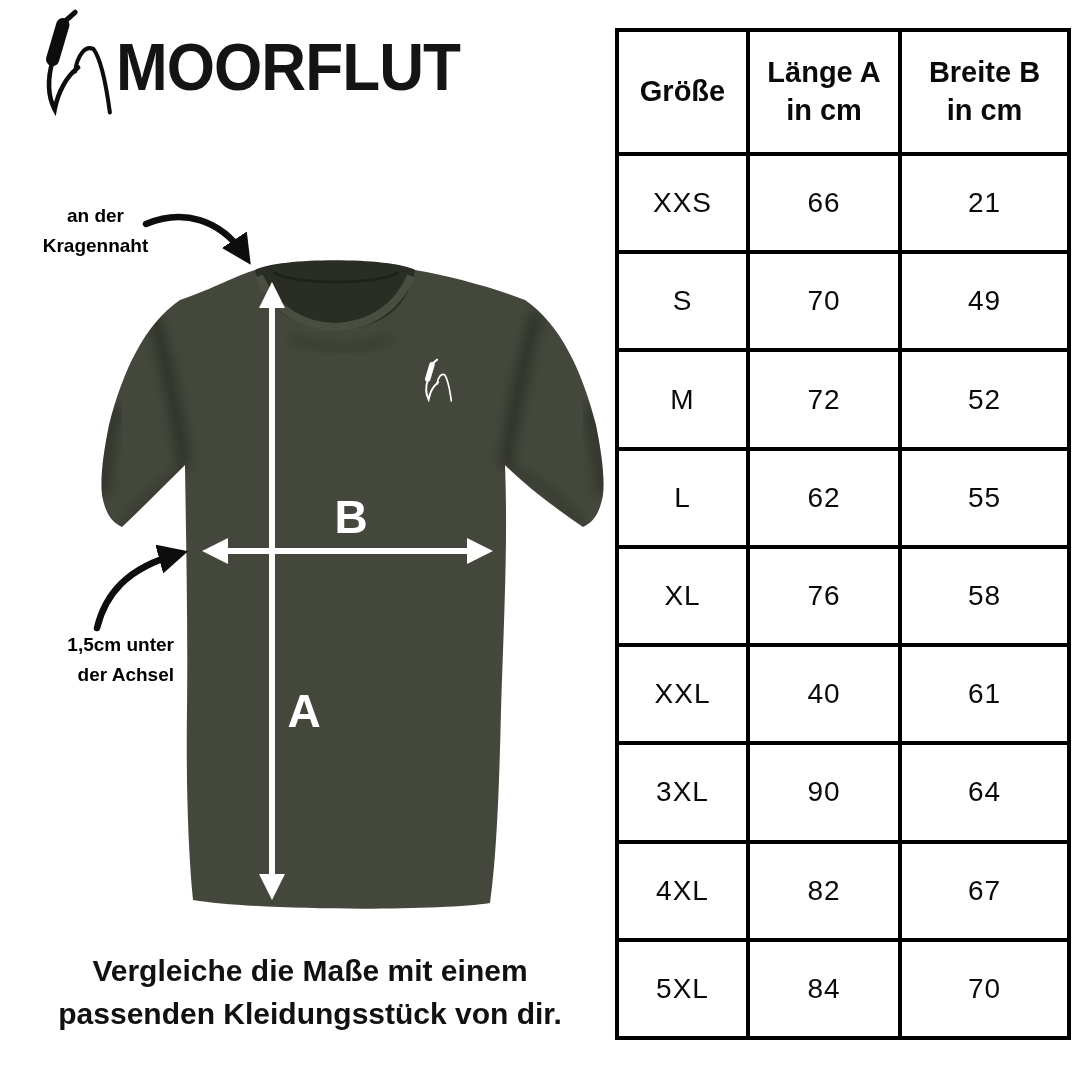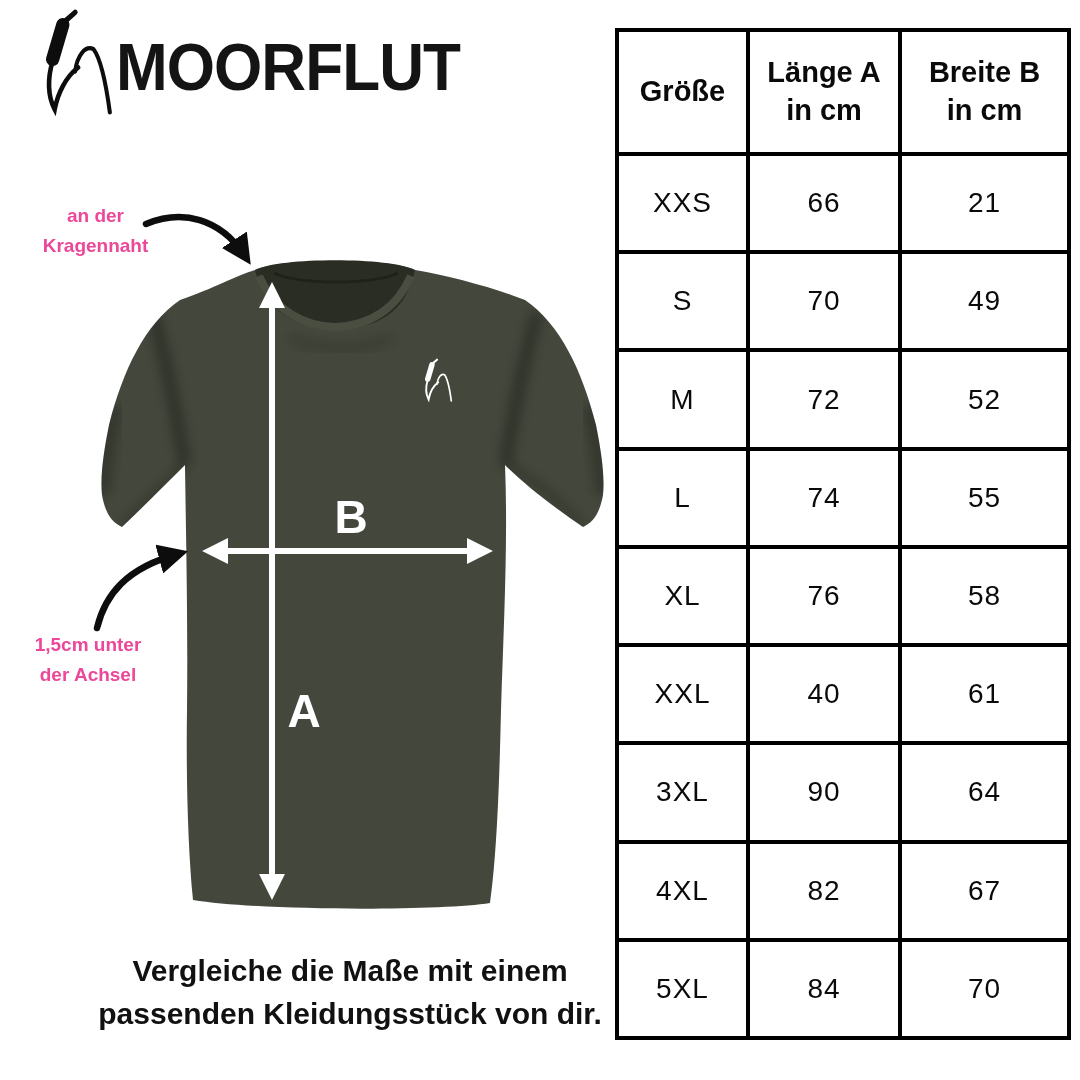--- a/index.html
+++ b/index.html
@@ -15,33 +15,33 @@
     font-size: 66px; font-weight: 700; letter-spacing: -1px; color: #141414;
     line-height: 118px; transform: scaleX(.94); transform-origin: left center;
     white-space: nowrap;
   }
 
   
   .shirt-svg { position: absolute; left: 60px; top: 240px; width: 560px; height: 700px; overflow: visible; }
 
   .note {
     position: absolute; font-weight: 700; font-size: 19px; line-height: 1.6;
-    text-align: center; white-space: pre-line; color: #ec4899;
+    text-align: center; white-space: pre-line; color: #000000;
   }
   .note-collar { left: 38px; top: 201px; width: 115px; }
-  .note-armpit { left: 18px; top: 630px; width: 140px; }
+  .note-armpit { left: 34px; top: 630px; width: 140px; text-align: right; }
 
   .ann-arrow { position: absolute; overflow: visible; }
   .ann-arrow-collar { left: 140px; top: 208px; width: 120px; height: 70px; }
   .ann-arrow-armpit { left: 88px; top: 540px; width: 110px; height: 95px; }
 
   .footer-note {
     position: absolute; left: 0; top: 950px; width: 620px;
     font-size: 30px; font-weight: 700; line-height: 1.42; text-align: center;
-    white-space: pre-line; color: #111111; margin-left: 40px;
+    white-space: pre-line; color: #111111;
   }
 
   
   .size-table {
     position: absolute; left: 615px; top: 28px; width: 452px; height: 1012px;
     border-collapse: collapse; table-layout: fixed; background: #ffffff;
   }
   .size-table th, .size-table td {
     border: 4px solid #000000; text-align: center; vertical-align: middle;
     color: #0a0a0a; overflow: hidden;
@@ -163,21 +163,21 @@
         <td>70</td>
         <td>49</td>
       </tr>
       <tr>
         <td>M</td>
         <td>72</td>
         <td>52</td>
       </tr>
       <tr>
         <td>L</td>
-        <td>74</td>
+        <td>62</td>
         <td>55</td>
       </tr>
       <tr>
         <td>XL</td>
         <td>76</td>
         <td>58</td>
       </tr>
       <tr>
         <td>XXL</td>
         <td>40</td>

